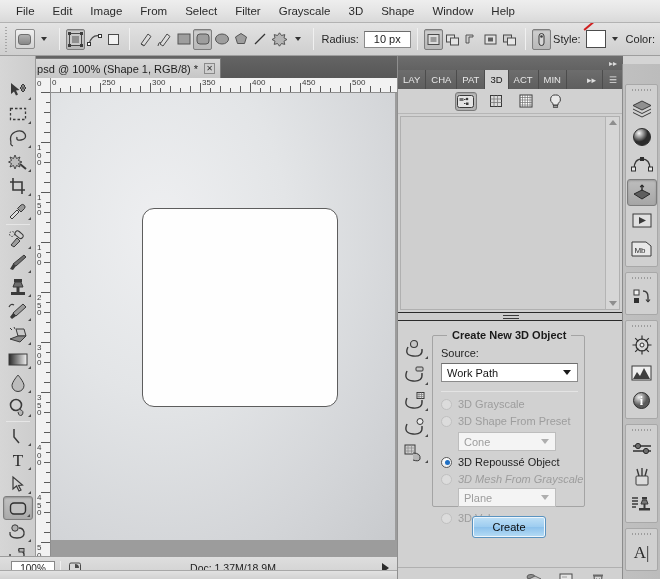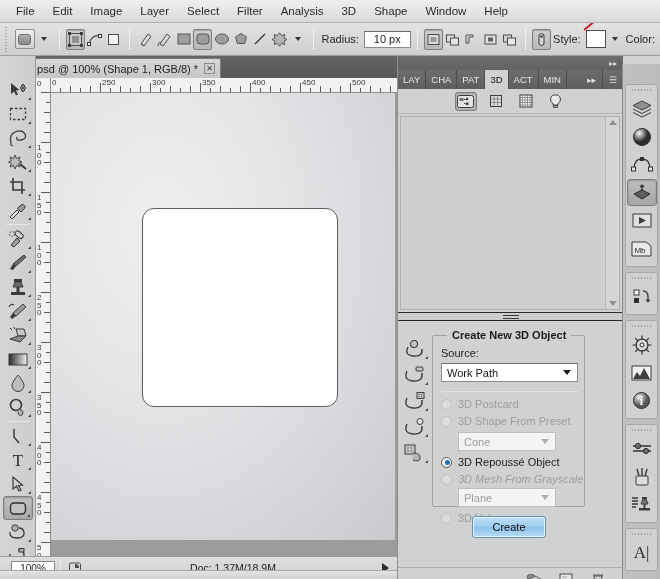--- a/index.html
+++ b/index.html
@@ -284,24 +284,24 @@
 </style>
 </head>
 <body>
 
 <div id="app">
 
   <div class="menubar">
     <div class="menuitem">File</div>
     <div class="menuitem">Edit</div>
     <div class="menuitem">Image</div>
-    <div class="menuitem">Layer</div>
+    <div class="menuitem">From</div>
     <div class="menuitem">Select</div>
     <div class="menuitem">Filter</div>
-    <div class="menuitem">Analysis</div>
+    <div class="menuitem">Grayscale</div>
     <div class="menuitem">3D</div>
     <div class="menuitem">Shape</div>
     <div class="menuitem">Window</div>
     <div class="menuitem">Help</div>
   </div>
 
   <div class="optionsbar">
     <div class="grip"></div>
 
     <div class="tool-swatch">
@@ -822,21 +822,21 @@
 
         <div class="select" style="left:8px; top:27px; width:137px;">
           <span>Work Path</span>
           <span class="arrow"></span>
         </div>
 
         <div class="hr" style="left:8px; top:55px; width:137px;"></div>
 
         <div class="radio-row" style="left:8px; top:62px;">
           <span class="radio dim"></span>
-          <span class="radio-label dim">3D Postcard</span>
+          <span class="radio-label dim">3D Grayscale</span>
         </div>
 
         <div class="radio-row" style="left:8px; top:79px;">
           <span class="radio dim"></span>
           <span class="radio-label dim">3D Shape From Preset</span>
         </div>
 
         <div class="select dim" style="left:25px; top:96px; width:98px;">
           <span>Cone</span>
           <span class="arrow"></span>

